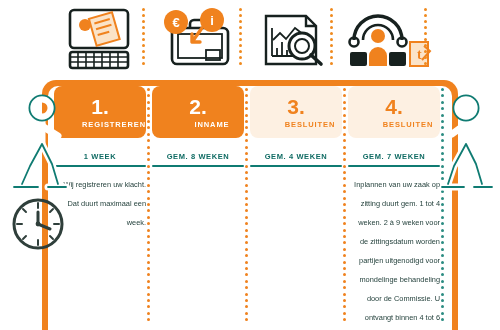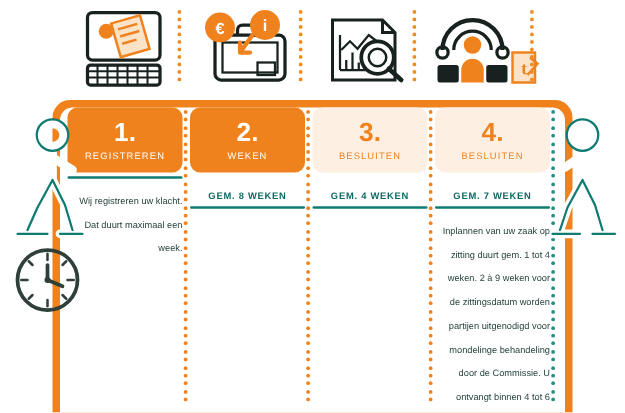--- a/index.html
+++ b/index.html
@@ -46,21 +46,21 @@
     width:92px;height:52px;border-radius:8px;
     display:flex;flex-direction:column;align-items:center;justify-content:center;
     box-sizing:border-box;padding-top:2px;
   }
   .step-card.solid{background:#f0821e;}
   .step-card.soft{background:#fdf0e2;}
   .step-num{
     font-size:21px;font-weight:bold;line-height:20px;letter-spacing:0px;
   }
   .step-label{
-    font-size:7.5px;font-weight:normal;letter-spacing:0.9px;margin-top:3px;
+    font-size:7.5px;font-weight:bold;letter-spacing:0.9px;margin-top:3px;padding-left:28px;
   }
   .solid .step-num,.solid .step-label{color:#ffffff;}
   .soft .step-num,.soft .step-label{color:#f0821e;}
 
   
   .duration{
     margin-top:14px;text-align:center;font-size:7.5px;font-weight:bold;
     letter-spacing:0.6px;color:#0f6b63;height:10px;
   }
   .rule{
@@ -224,28 +224,29 @@
     <div class="panel-inner"></div>
   </div>
 
   <div class="cols">
 
     <div class="col">
       <div class="step-card solid">
         <div class="step-num">1.</div>
         <div class="step-label">REGISTREREN</div>
       </div>
+      <div class="duration">1 WEEK</div>
       <div class="rule"></div>
       <div class="body-copy">Wij registreren uw klacht. Dat duurt maximaal een week.</div>
     </div>
 
     <div class="col">
       <div class="step-card solid">
         <div class="step-num">2.</div>
-        <div class="step-label">WEKEN</div>
+        <div class="step-label">INNAME</div>
       </div>
       <div class="duration">GEM. 8 WEKEN</div>
       <div class="rule"></div>
     </div>
 
     <div class="col">
       <div class="step-card soft">
         <div class="step-num">3.</div>
         <div class="step-label">BESLUITEN</div>
       </div>

